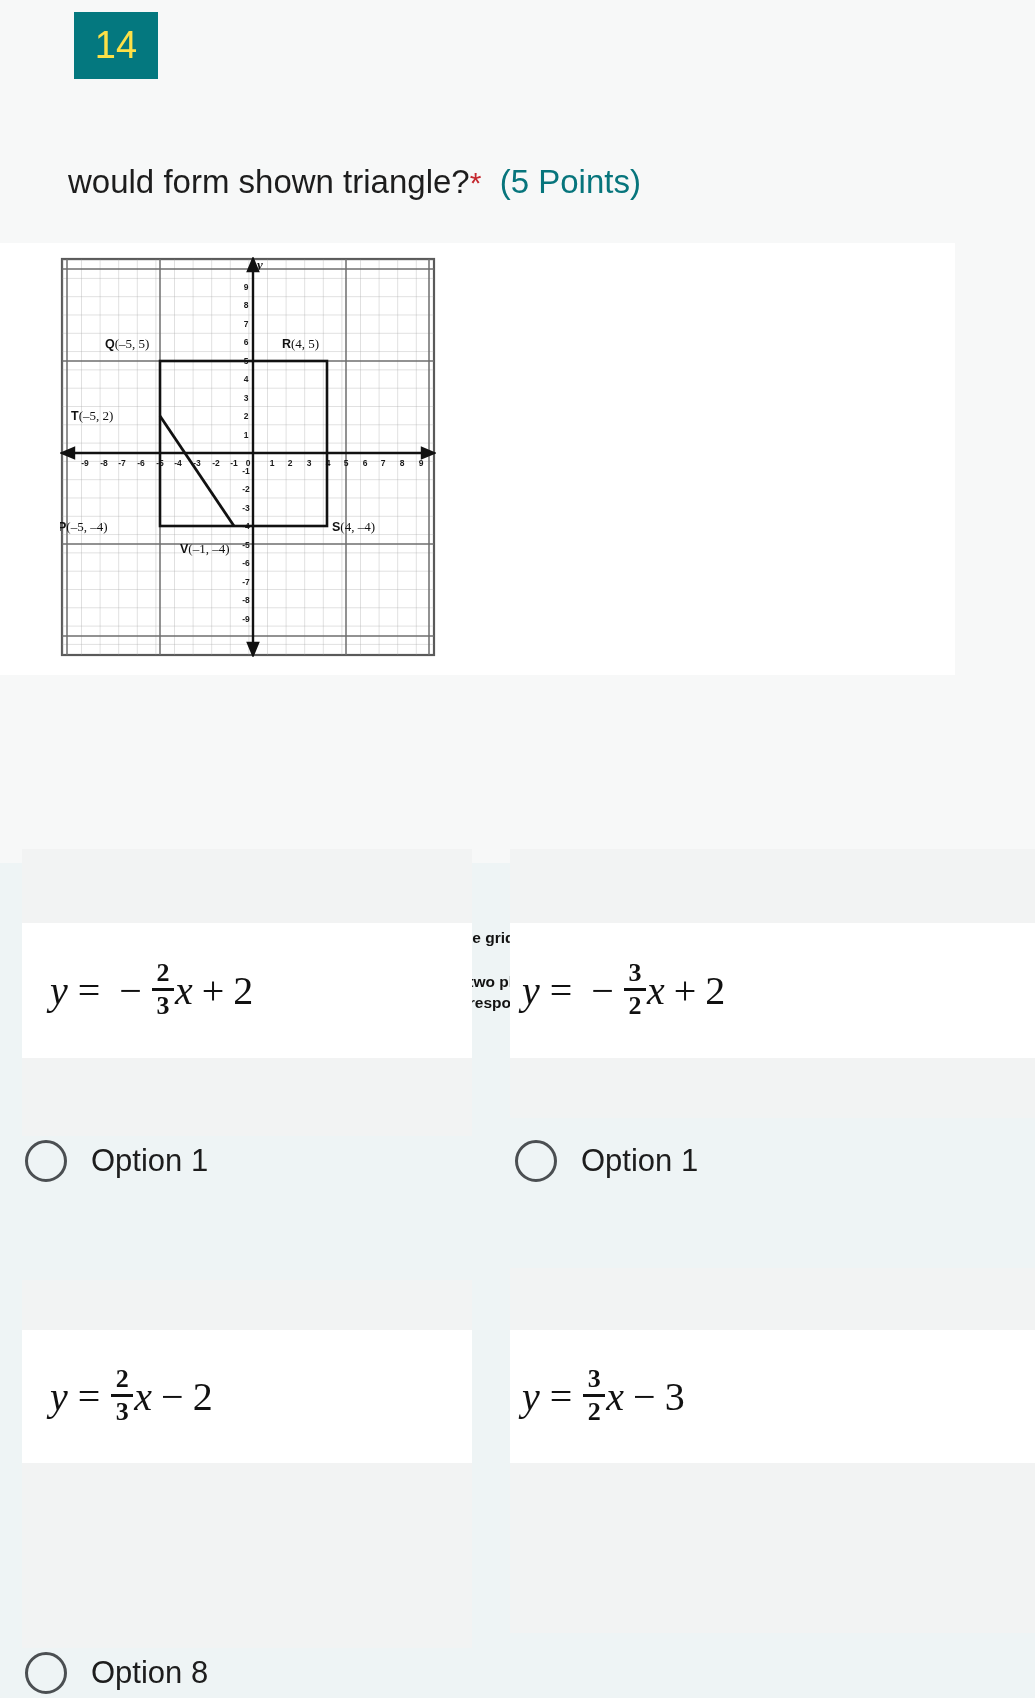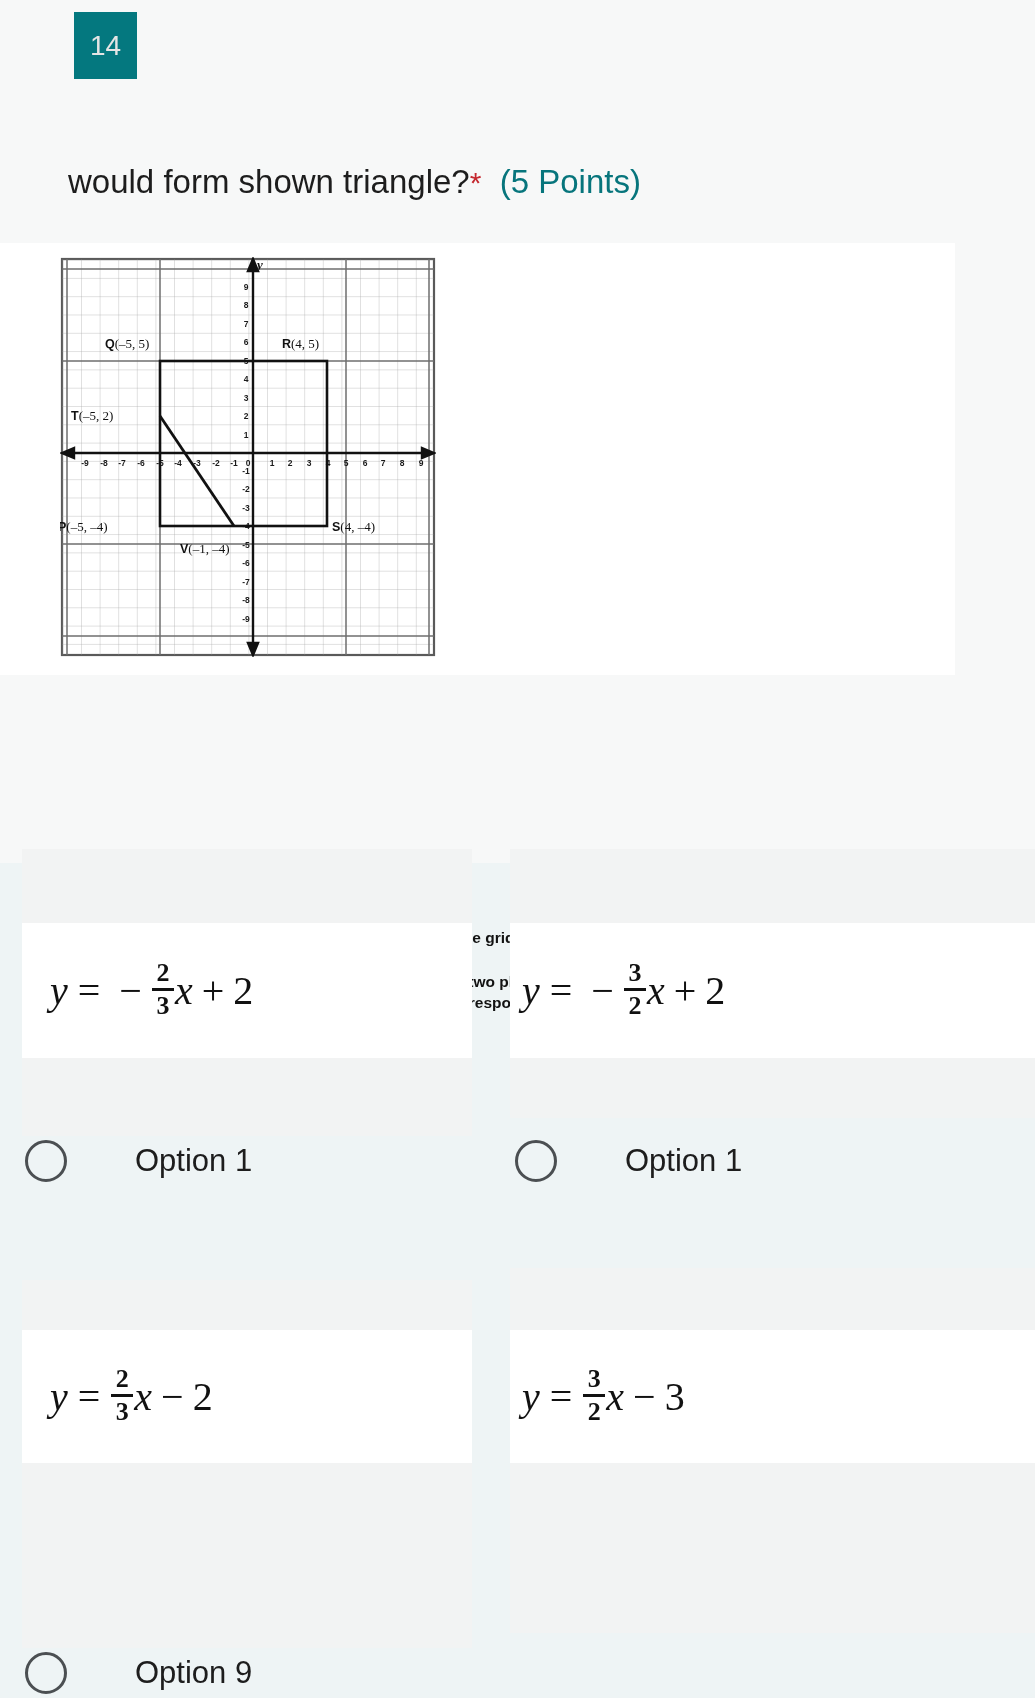--- a/index.html
+++ b/index.html
@@ -22,25 +22,25 @@
     top: 0;
     width: 1035px;
     height: 863px;
     background: #f7f8f8;
     box-sizing: border-box;
   }
   .q-number-badge {
     position: absolute;
     left: 74px;
     top: 12px;
-    width: 63px;
+    width: 84px;
     height: 67px;
     background: #04787f;
-    color: #e5e5e5;
-    font-size: 28px;
+    color: #fde047;
+    font-size: 38px;
     line-height: 67px;
     text-align: center;
     font-family: "Liberation Sans", sans-serif;
   }
   .q-title {
     position: absolute;
     left: 68px;
     top: 104px;
     width: 820px;
     font-size: 33px;
@@ -151,21 +151,20 @@
     height: 2.5px;
     background: #111111;
     margin: 2px 0;
   }
 
   
   .radio-row {
     position: absolute;
     display: flex;
     align-items: center;
-    gap: 44px;
   }
   .radio-circle {
     width: 42px;
     height: 42px;
     border: 3px solid #4b4f52;
     border-radius: 50%;
     box-sizing: border-box;
     background: transparent;
     flex: none;
   }
@@ -371,18 +370,18 @@
     </span>
     <span class="var">x</span>
     <span class="op">−</span>
     <span>3</span>
   </span>
 </div>
 <div class="opt-shade" style="left:510px; top:1463px; width:525px; height:170px;"></div>
 
 <div class="radio-row" style="left:25px; top:1652px;">
   <span class="radio-circle"></span>
-  <span class="radio-label">Option 9</span>
+  <span class="radio-label">Option 8</span>
 </div>
 <div class="radio-row" style="left:515px; top:1736px;">
   <span class="radio-circle"></span>
   <span class="radio-label">Option 4</span>
 </div>
 
 </body></html>

